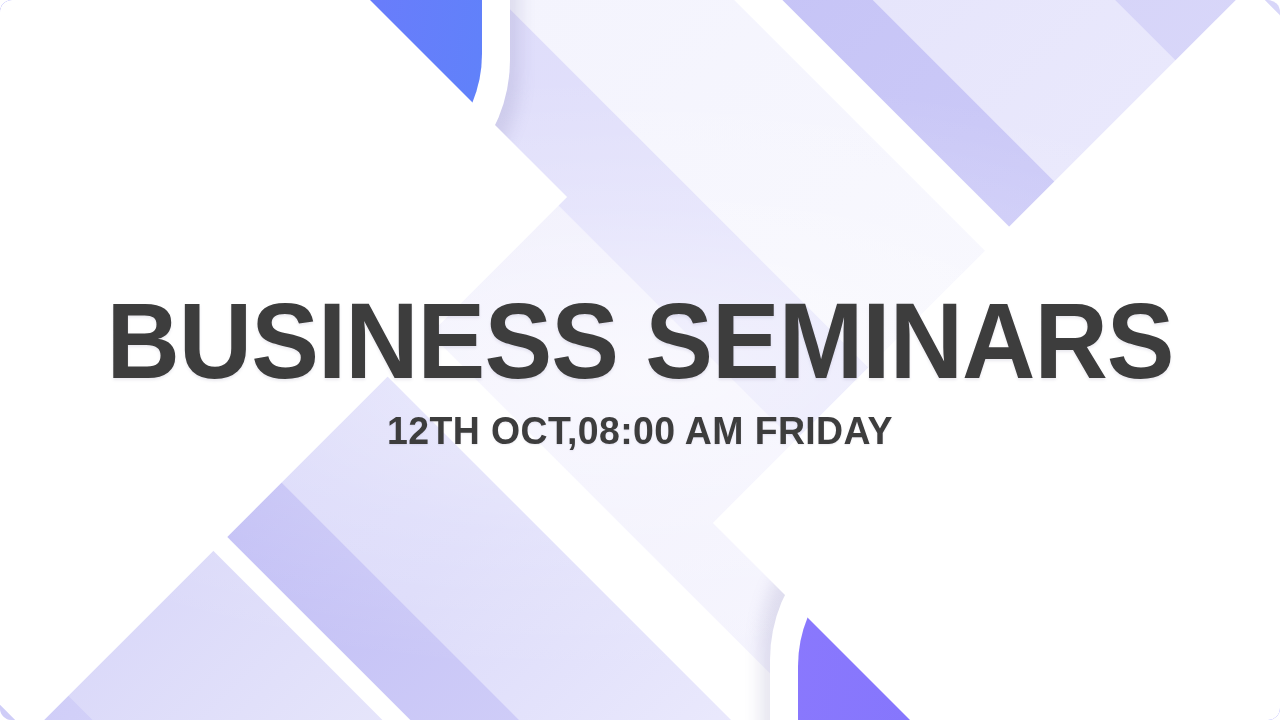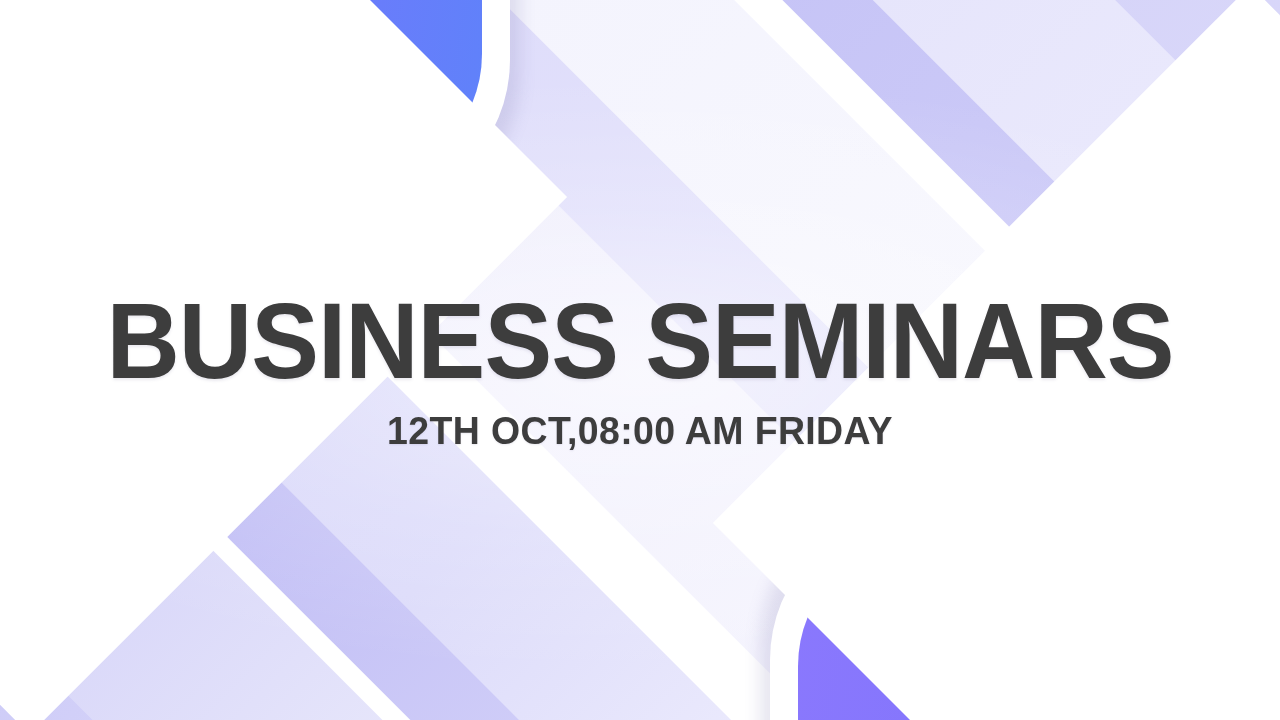--- a/index.html
+++ b/index.html
@@ -7,20 +7,21 @@
     padding: 0;
     background: #ffffff;
   }
   #poster {
     position: relative;
     width: 1280px;
     height: 720px;
     overflow: hidden;
     background: #ffffff;
     font-family: "Liberation Sans", "DejaVu Sans", sans-serif;
+    border-radius: 12px;
   }
 
   
   .stripe-layer {
     position: absolute;
     inset: 0;
     overflow: hidden;
   }
   .stripe {
     position: absolute;

